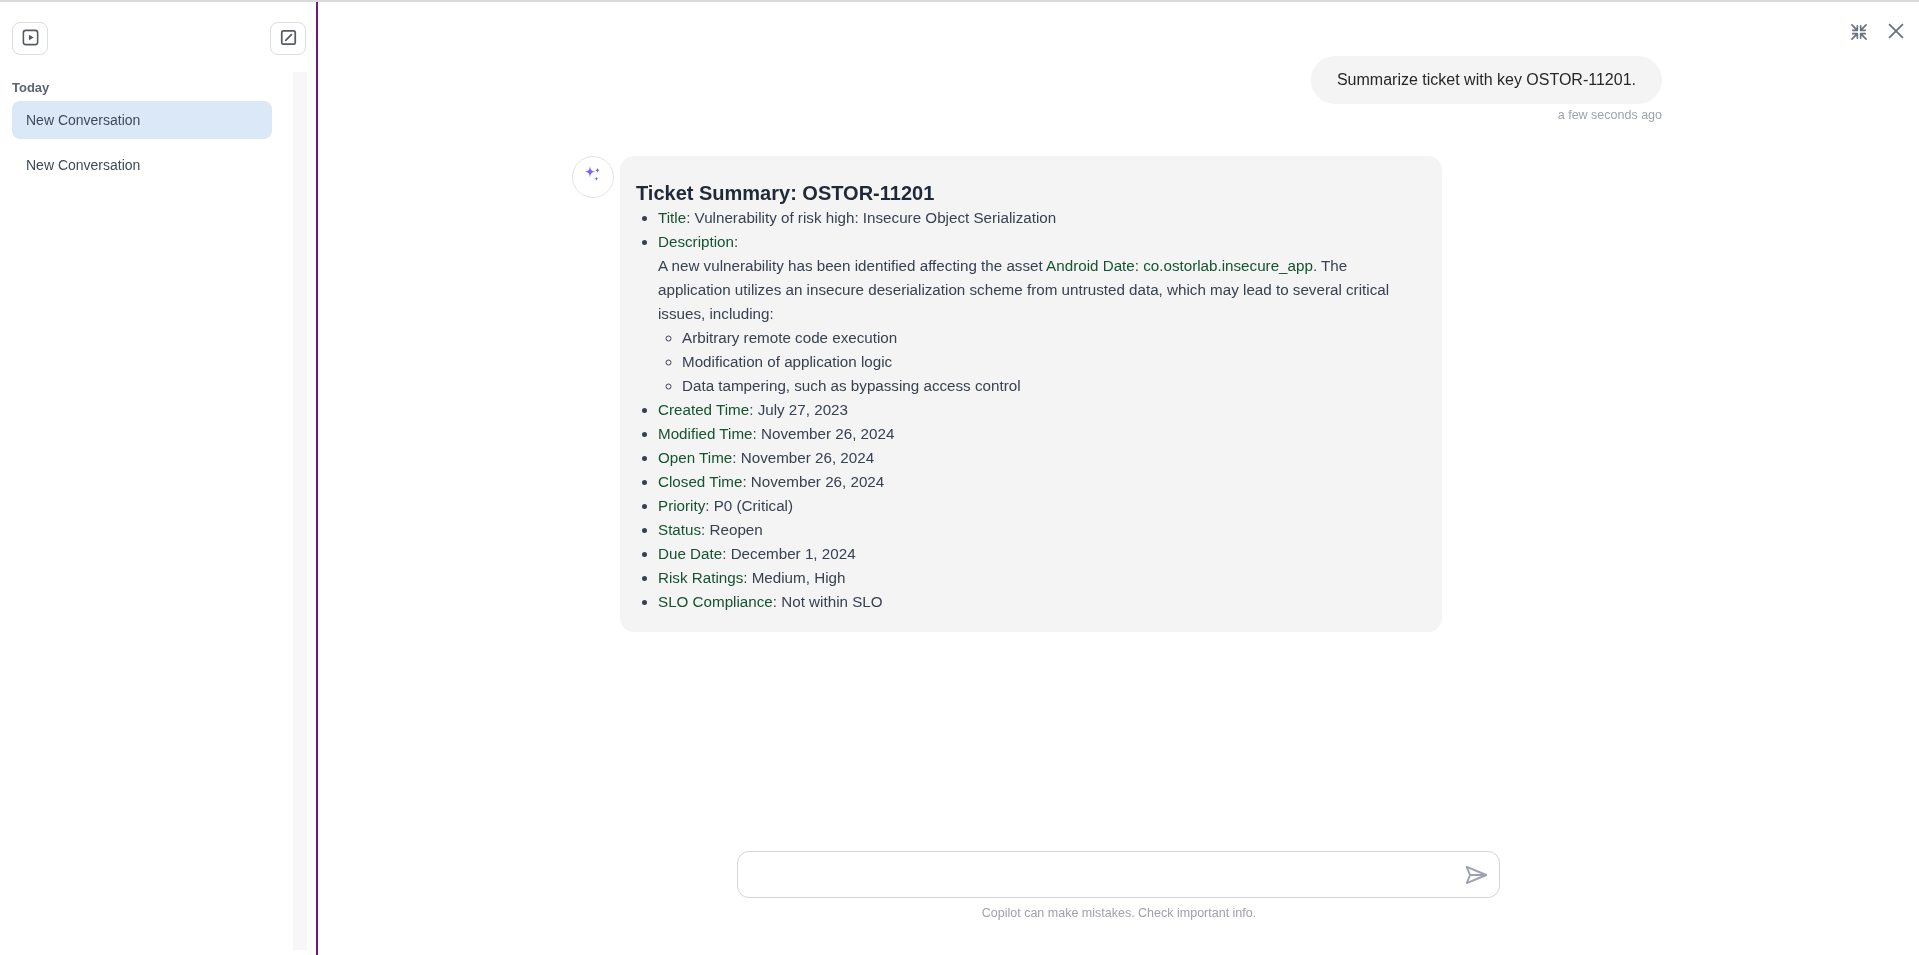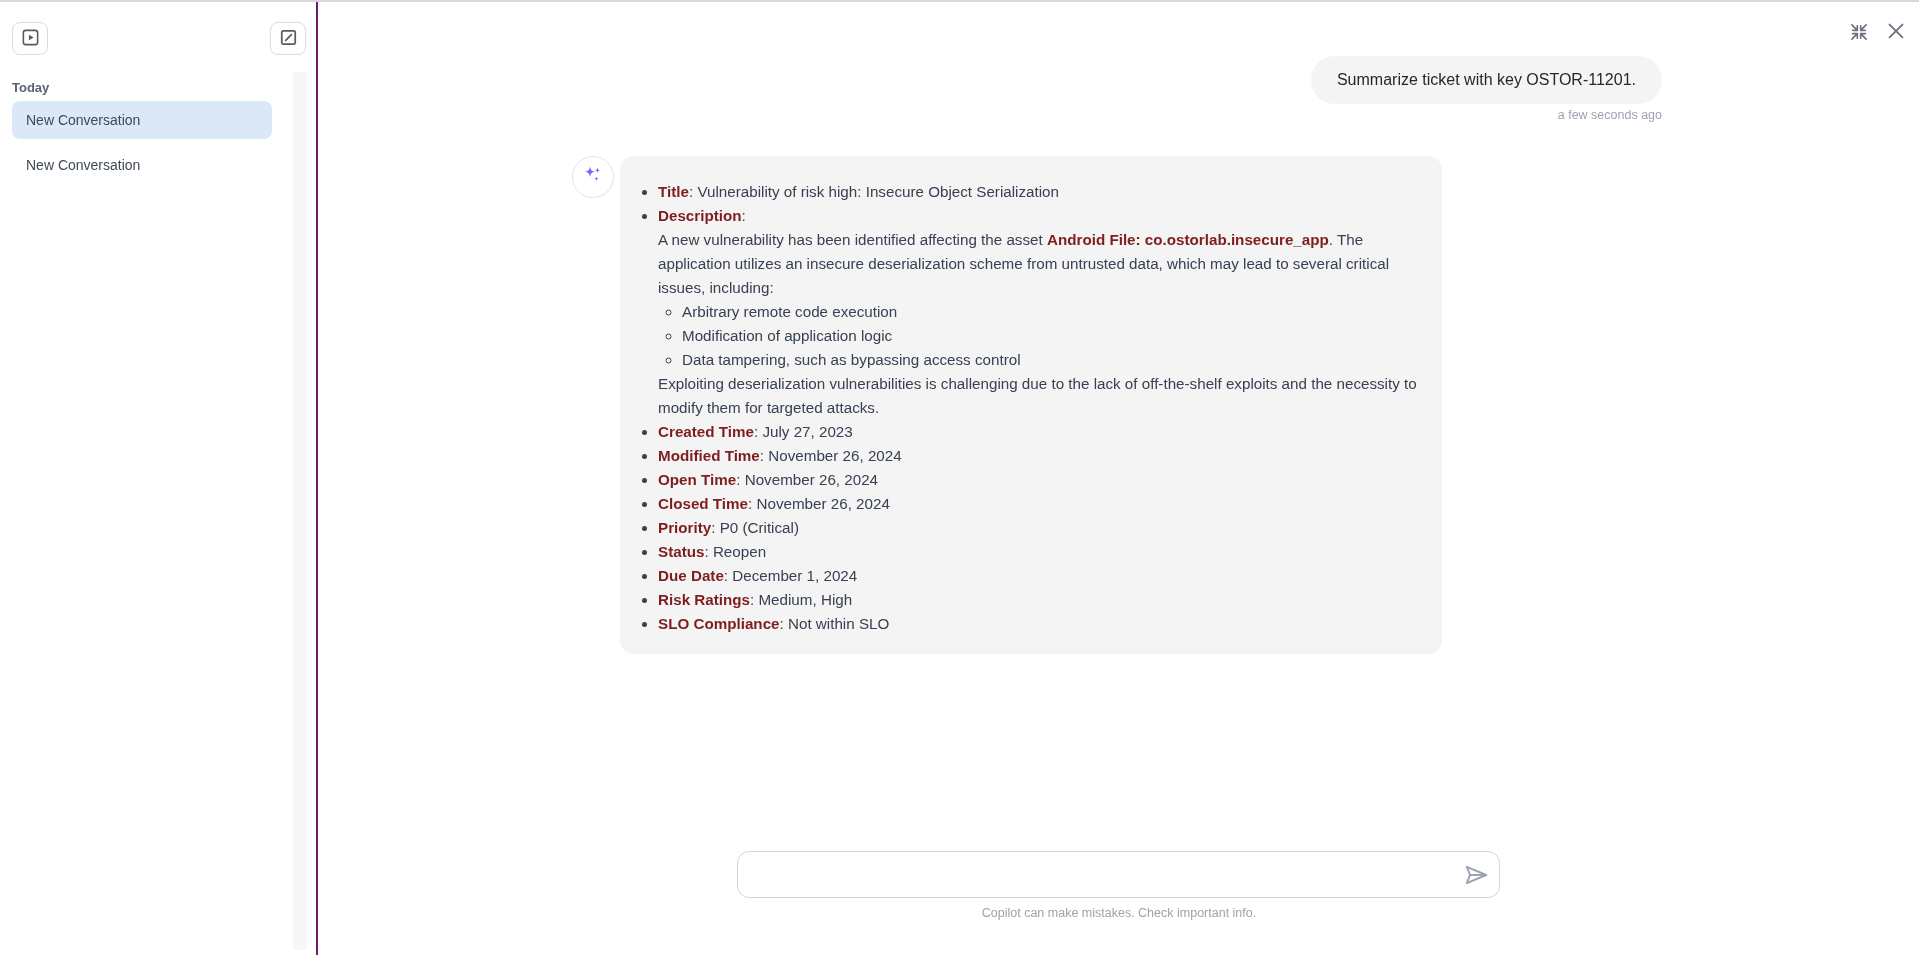--- a/index.html
+++ b/index.html
@@ -40,21 +40,21 @@
 
   .assistant-avatar { position: absolute; left: 572px; top: 156px; width: 42px;
     height: 42px; border-radius: 50%; background: #fff; border: 1px solid #e4e4e7;
     display: flex; align-items: center; justify-content: center; }
 
   .assistant-card { position: absolute; left: 620px; top: 156px; width: 822px;
     background: #f4f4f5; border-radius: 14px; padding: 24px 24px 18px 16px;
     color: #374151; font-size: 15.2px; line-height: 24px; }
   .assistant-card h2 { font-size: 20px; line-height: 26px; font-weight: 700;
     color: #1f2937; margin: 0; }
-  .assistant-card b { color: #7f1d1d; font-weight: 700; }
+  .assistant-card b { color: #14532d; font-weight: 400; }
   ul.l1 { list-style: disc; margin: 0; padding-left: 22px; }
   ul.l2 { list-style: circle; margin: 0; padding-left: 24px; }
   .assistant-card p { margin: 0; }
 
   
   .composer { position: absolute; left: 737px; top: 851px; width: 763px; height: 47px;
     background: #fff; border: 1.5px solid #d1d5db; border-radius: 12px; }
   .composer input { position: absolute; left: 14px; top: 0; width: 700px; height: 44px;
     border: none; outline: none; font-size: 15px; font-family: inherit; background: transparent; }
   .send-btn { position: absolute; right: 8px; top: 9px; width: 30px; height: 30px;
@@ -134,33 +134,33 @@
         </linearGradient>
       </defs>
       <path fill="url(#sprk)" d="M9 3c.5 4.2 1.6 5.3 5.3 5.8C10.6 9.3 9.5 10.4 9 14.6 8.5 10.4 7.4 9.3 3.7 8.8 7.4 8.3 8.5 7.2 9 3z"></path>
       <path fill="#4f6ef7" d="M16.5 4.5c.25 1.9.8 2.45 2.5 2.7-1.7.25-2.25.8-2.5 2.7-.25-1.9-.8-2.45-2.5-2.7 1.7-.25 2.25-.8 2.5-2.7z"></path>
       <path fill="#4f6ef7" d="M15.5 13.5c.22 1.6.7 2.05 2.2 2.25-1.5.2-1.98.65-2.2 2.25-.22-1.6-.7-2.05-2.2-2.25 1.5-.2 1.98-.65 2.2-2.25z"></path>
     </svg>
   </span>
 </div>
 
 <div class="assistant-card">
+  <h2>Ticket Summary: OSTOR-11201</h2>
   <ul class="l1">
     <li>
       <b>Title</b><span>: </span><span>Vulnerability of risk high: Insecure Object Serialization</span>
     </li>
     <li>
       <b>Description</b><span>:</span>
-      <p><span>A new vulnerability has been identified affecting the asset </span><b>Android File: co.ostorlab.insecure_app</b><span>. The application utilizes an insecure deserialization scheme from untrusted data, which may lead to several critical issues, including:</span></p>
+      <p><span>A new vulnerability has been identified affecting the asset </span><b>Android Date: co.ostorlab.insecure_app</b><span>. The application utilizes an insecure deserialization scheme from untrusted data, which may lead to several critical issues, including:</span></p>
       <ul class="l2">
         <li>Arbitrary remote code execution</li>
         <li>Modification of application logic</li>
         <li>Data tampering, such as bypassing access control</li>
       </ul>
-      <p>Exploiting deserialization vulnerabilities is challenging due to the lack of off-the-shelf exploits and the necessity to modify them for targeted attacks.</p>
     </li>
     <li><b>Created Time</b><span>: </span><span>July 27, 2023</span></li>
     <li><b>Modified Time</b><span>: </span><span>November 26, 2024</span></li>
     <li><b>Open Time</b><span>: </span><span>November 26, 2024</span></li>
     <li><b>Closed Time</b><span>: </span><span>November 26, 2024</span></li>
     <li><b>Priority</b><span>: </span><span>P0 (Critical)</span></li>
     <li><b>Status</b><span>: </span><span>Reopen</span></li>
     <li><b>Due Date</b><span>: </span><span>December 1, 2024</span></li>
     <li><b>Risk Ratings</b><span>: </span><span>Medium, High</span></li>
     <li><b>SLO Compliance</b><span>: </span><span>Not within SLO</span></li>

